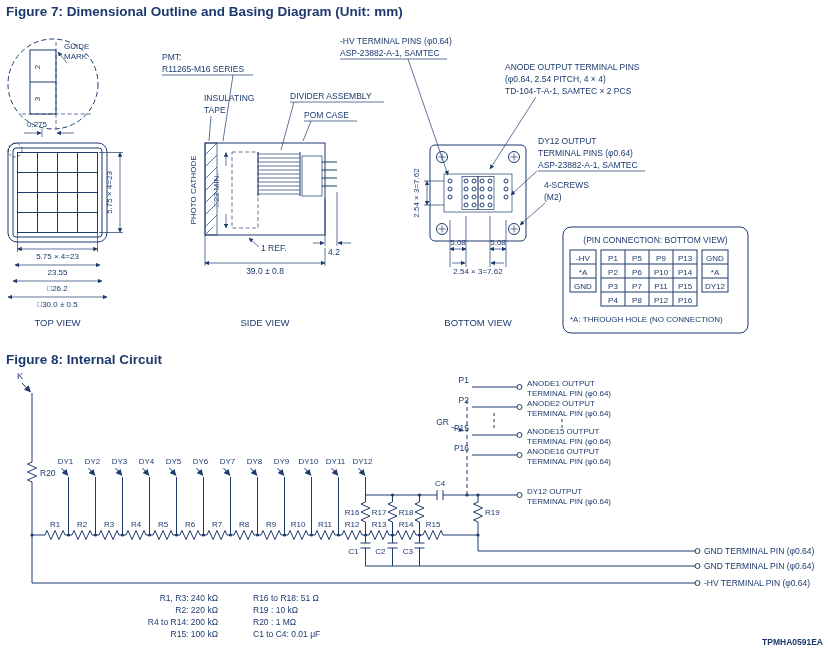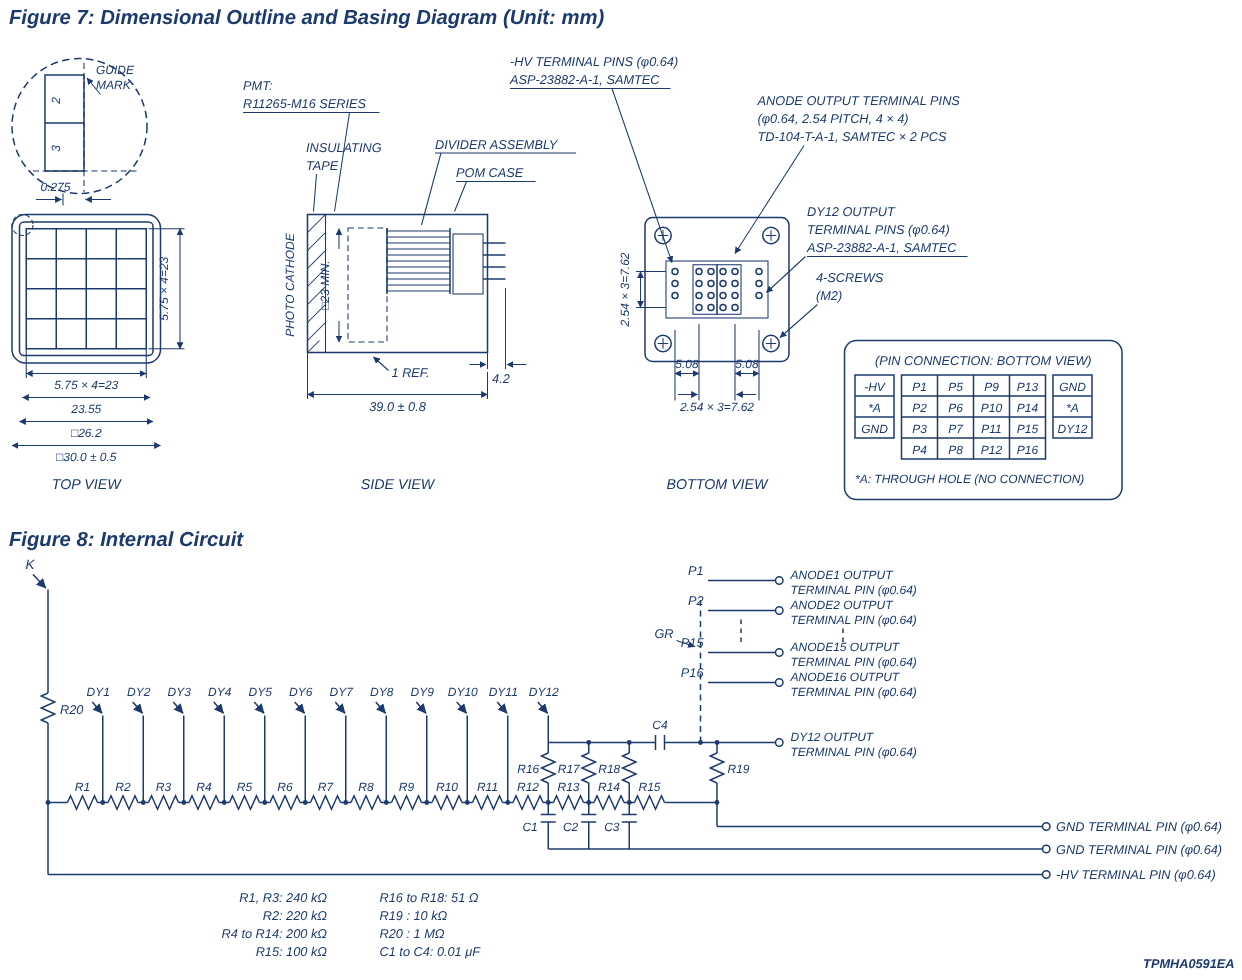--- a/index.html
+++ b/index.html
@@ -1,16 +1,16 @@
 <!DOCTYPE html>
 <html><head>
 <meta charset="utf-8">
 <style>
   html,body{margin:0;padding:0;background:#ffffff;}
-  .page{width:828px;height:653px;position:relative;background:#fff;overflow:hidden;font-style:italic;}
+  .page{width:828px;height:653px;position:relative;background:#fff;overflow:hidden;}
   svg{display:block;}
   text{font-family:"Liberation Sans","DejaVu Sans",sans-serif;fill:#1c3a6e;}
   .s{fill:none;stroke:#1c3a6e;stroke-width:1;}
   .sn{fill:none;stroke:#1c3a6e;stroke-width:0.7;}
   .dsh{stroke-dasharray:4 2.5;}
   .dot{fill:#1c3a6e;stroke:none;}
   .term{fill:#fff;stroke:#1c3a6e;stroke-width:1;}
   .t13{font-size:13.5px;font-weight:bold;}
   .t9{font-size:9px;}
   .t85{font-size:8.5px;}

